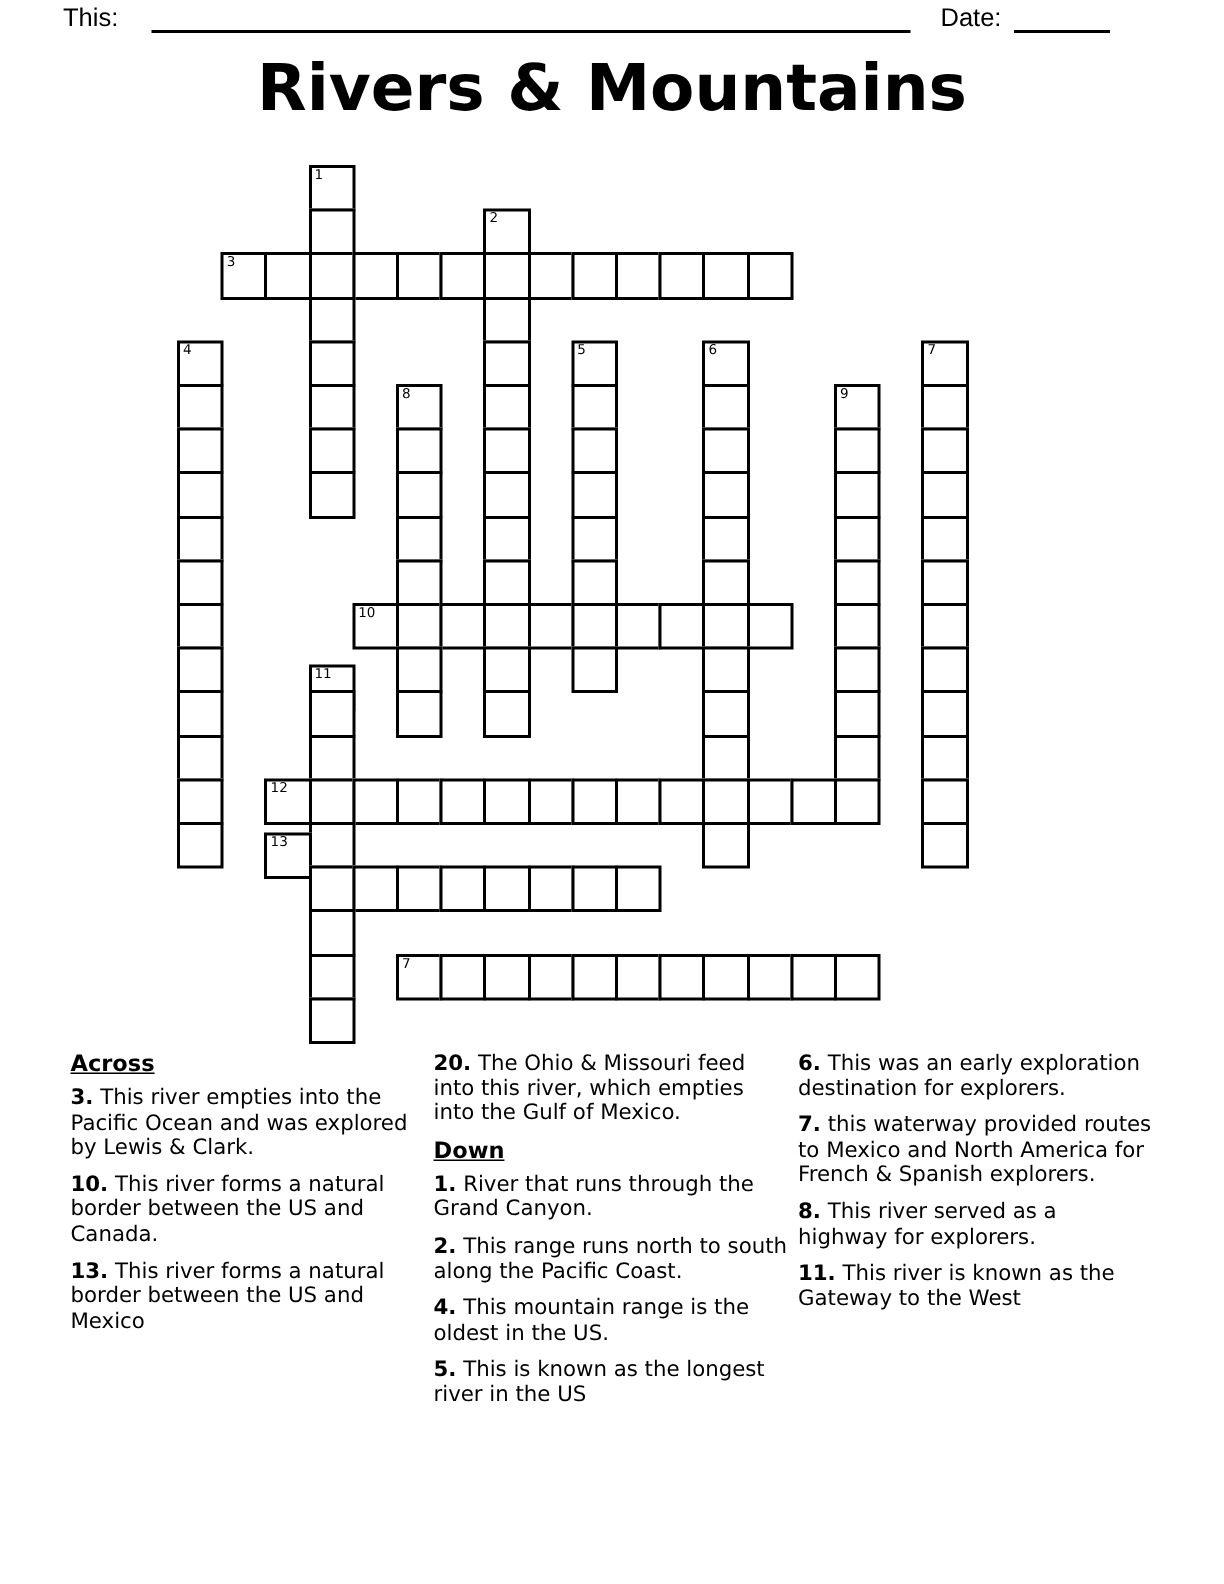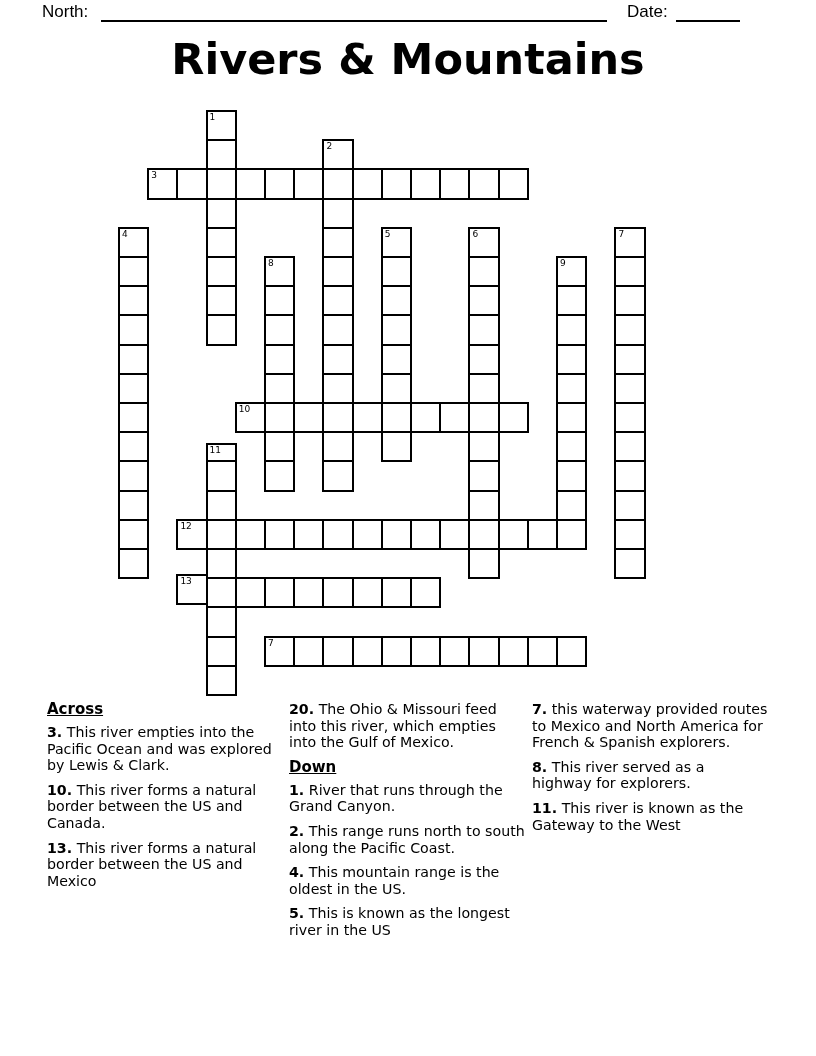--- a/index.html
+++ b/index.html
@@ -44,21 +44,21 @@
     line-height:17px;margin:0 0 6px 0;
   }
   .clue{margin:0 0 8px 0;font-size:14.2px;line-height:16.6px;}
   .clue b{font-weight:bold;}
 </style>
 </head>
 <body>
 
 <div class="page">
 
-  <span class="hlabel name-label">North:</span>
+  <span class="hlabel name-label">This:</span>
   <div class="wline name-line"></div>
   <span class="hlabel date-label">Date:</span>
   <div class="wline date-line"></div>
 
   <h1 class="title">Rivers &amp; Mountains</h1>
 
   <div class="grid" id="grid">
       <div class="cell" style="left: 87.6px; top: 0px;">
         <span class="cnum">1</span>
       </div>
@@ -191,21 +191,21 @@
       <div class="cell" style="left: 321.2px; top: 408.8px;"></div>
       <div class="cell" style="left: 350.4px; top: 408.8px;"></div>
       <div class="cell" style="left: 379.6px; top: 408.8px;"></div>
       <div class="cell" style="left: 408.8px; top: 408.8px;"></div>
       <div class="cell" style="left: 438px; top: 408.8px;"></div>
       <div class="cell" style="left: 496.4px; top: 408.8px;"></div>
       <div class="cell" style="left: 0px; top: 438px;"></div>
       <div class="cell" style="left: 87.6px; top: 438px;"></div>
       <div class="cell" style="left: 350.4px; top: 438px;"></div>
       <div class="cell" style="left: 496.4px; top: 438px;"></div>
-      <div class="cell" style="left: 58.4px; top: 464px; text-decoration: underline;">
+      <div class="cell" style="left: 58.4px; top: 445px; text-decoration: underline;">
         <span class="cnum">13</span>
       </div>
       <div class="cell" style="left: 87.6px; top: 467.2px;"></div>
       <div class="cell" style="left: 116.8px; top: 467.2px;"></div>
       <div class="cell" style="left: 146px; top: 467.2px;"></div>
       <div class="cell" style="left: 175.2px; top: 467.2px;"></div>
       <div class="cell" style="left: 204.4px; top: 467.2px;"></div>
       <div class="cell" style="left: 233.6px; top: 467.2px;"></div>
       <div class="cell" style="left: 262.8px; top: 467.2px;"></div>
       <div class="cell" style="left: 292px; top: 467.2px;"></div>
@@ -236,19 +236,20 @@
       </div>
       <div class="clue-col clue-col-1">
         <p class="clue"><b>20.</b> The Ohio &amp; Missouri feed into this river, which empties into the Gulf of Mexico.</p>
         <div class="clue-heading">Down</div>
         <p class="clue"><b>1.</b> River that runs through the Grand Canyon.</p>
         <p class="clue"><b>2.</b> This range runs north to south along the Pacific Coast.</p>
         <p class="clue"><b>4.</b> This mountain range is the oldest in the US.</p>
         <p class="clue"><b>5.</b> This is known as the longest river in the US</p>
       </div>
       <div class="clue-col clue-col-2">
+        <p class="clue"><b>6.</b> This was an early exploration destination for explorers.</p>
         <p class="clue"><b>7.</b> this waterway provided routes to Mexico and North America for French &amp; Spanish explorers.</p>
         <p class="clue"><b>8.</b> This river served as a highway for explorers.</p>
         <p class="clue"><b>11.</b> This river is known as the Gateway to the West</p>
       </div>
     </div>
 
 </div>
 
 </body></html>

